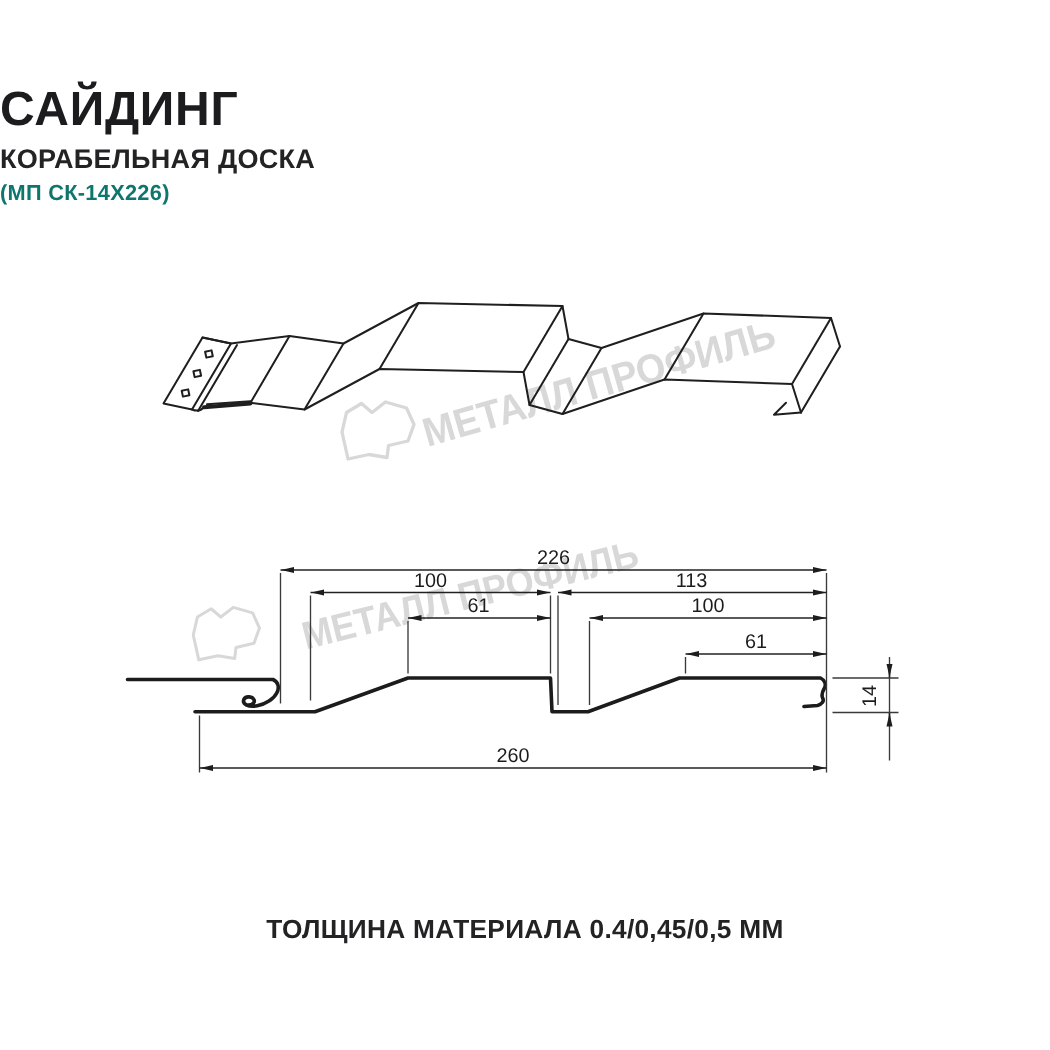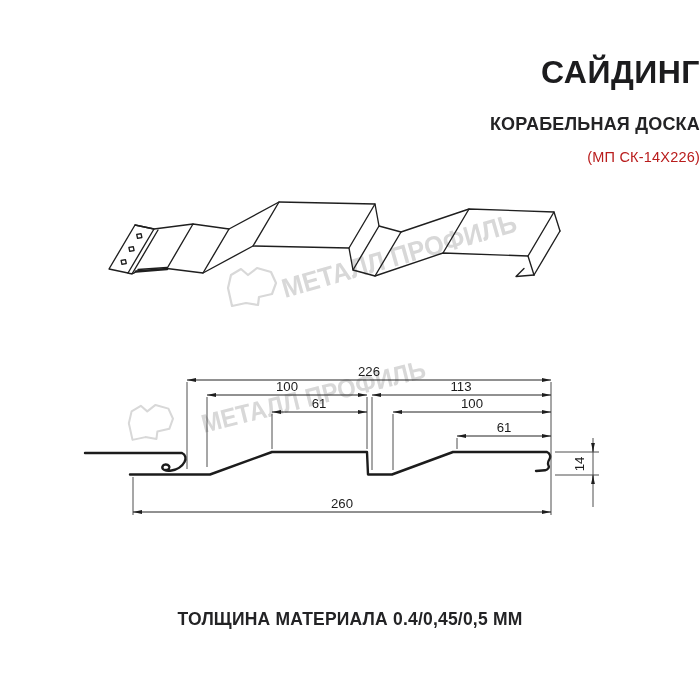--- a/index.html
+++ b/index.html
@@ -1,23 +1,23 @@
 <!DOCTYPE html>
 <html><head>
 <meta charset="utf-8">
 <style>
   html,body{margin:0;padding:0;}
   body{
     width:700px;height:700px;position:relative;background:#ffffff;
     font-family:"Liberation Sans", sans-serif;color:#1d1d1f;overflow:hidden;
   }
-  .header{position:absolute;left:0;top:56px;width:700px;text-align:right;line-height:1;}
+  .header{position:absolute;left:0;top:56px;width:700px;text-align:left;line-height:1;}
   .header .title{font-size:32px;font-weight:800;letter-spacing:0.5px;color:#1c1c1e;}
-  .header .subtitle{margin-top:27px;font-size:18px;font-weight:700;letter-spacing:0.2px;color:#232325;}
-  .header .code{margin-top:17px;font-size:14.5px;font-weight:400;letter-spacing:0.2px;color:#b91c1c;}
+  .header .subtitle{margin-top:9px;font-size:18px;font-weight:700;letter-spacing:0.2px;color:#232325;}
+  .header .code{margin-top:7px;font-size:14.5px;font-weight:700;letter-spacing:0.2px;color:#0f766e;}
   .footer{position:absolute;left:0;top:609px;width:700px;text-align:center;
     font-size:17.5px;font-weight:700;letter-spacing:0.2px;color:#232325;}
   svg{position:absolute;display:block;}
   #iso-svg{left:103px;top:180px;}
   #section-svg{left:78px;top:358px;}
   .sketch{stroke:#1f1f1f;stroke-width:1.35;fill:none;stroke-linejoin:round;stroke-linecap:round;}
   .sketch-thick{stroke:#1f1f1f;stroke-width:2.6;fill:none;stroke-linecap:round;}
   .prof{stroke:#1c1c1c;stroke-width:2.4;fill:none;stroke-linejoin:round;stroke-linecap:round;}
   .dim{stroke:#222;stroke-width:1;fill:none;}
   .ext{stroke:#3a3a3a;stroke-width:0.9;fill:none;}

